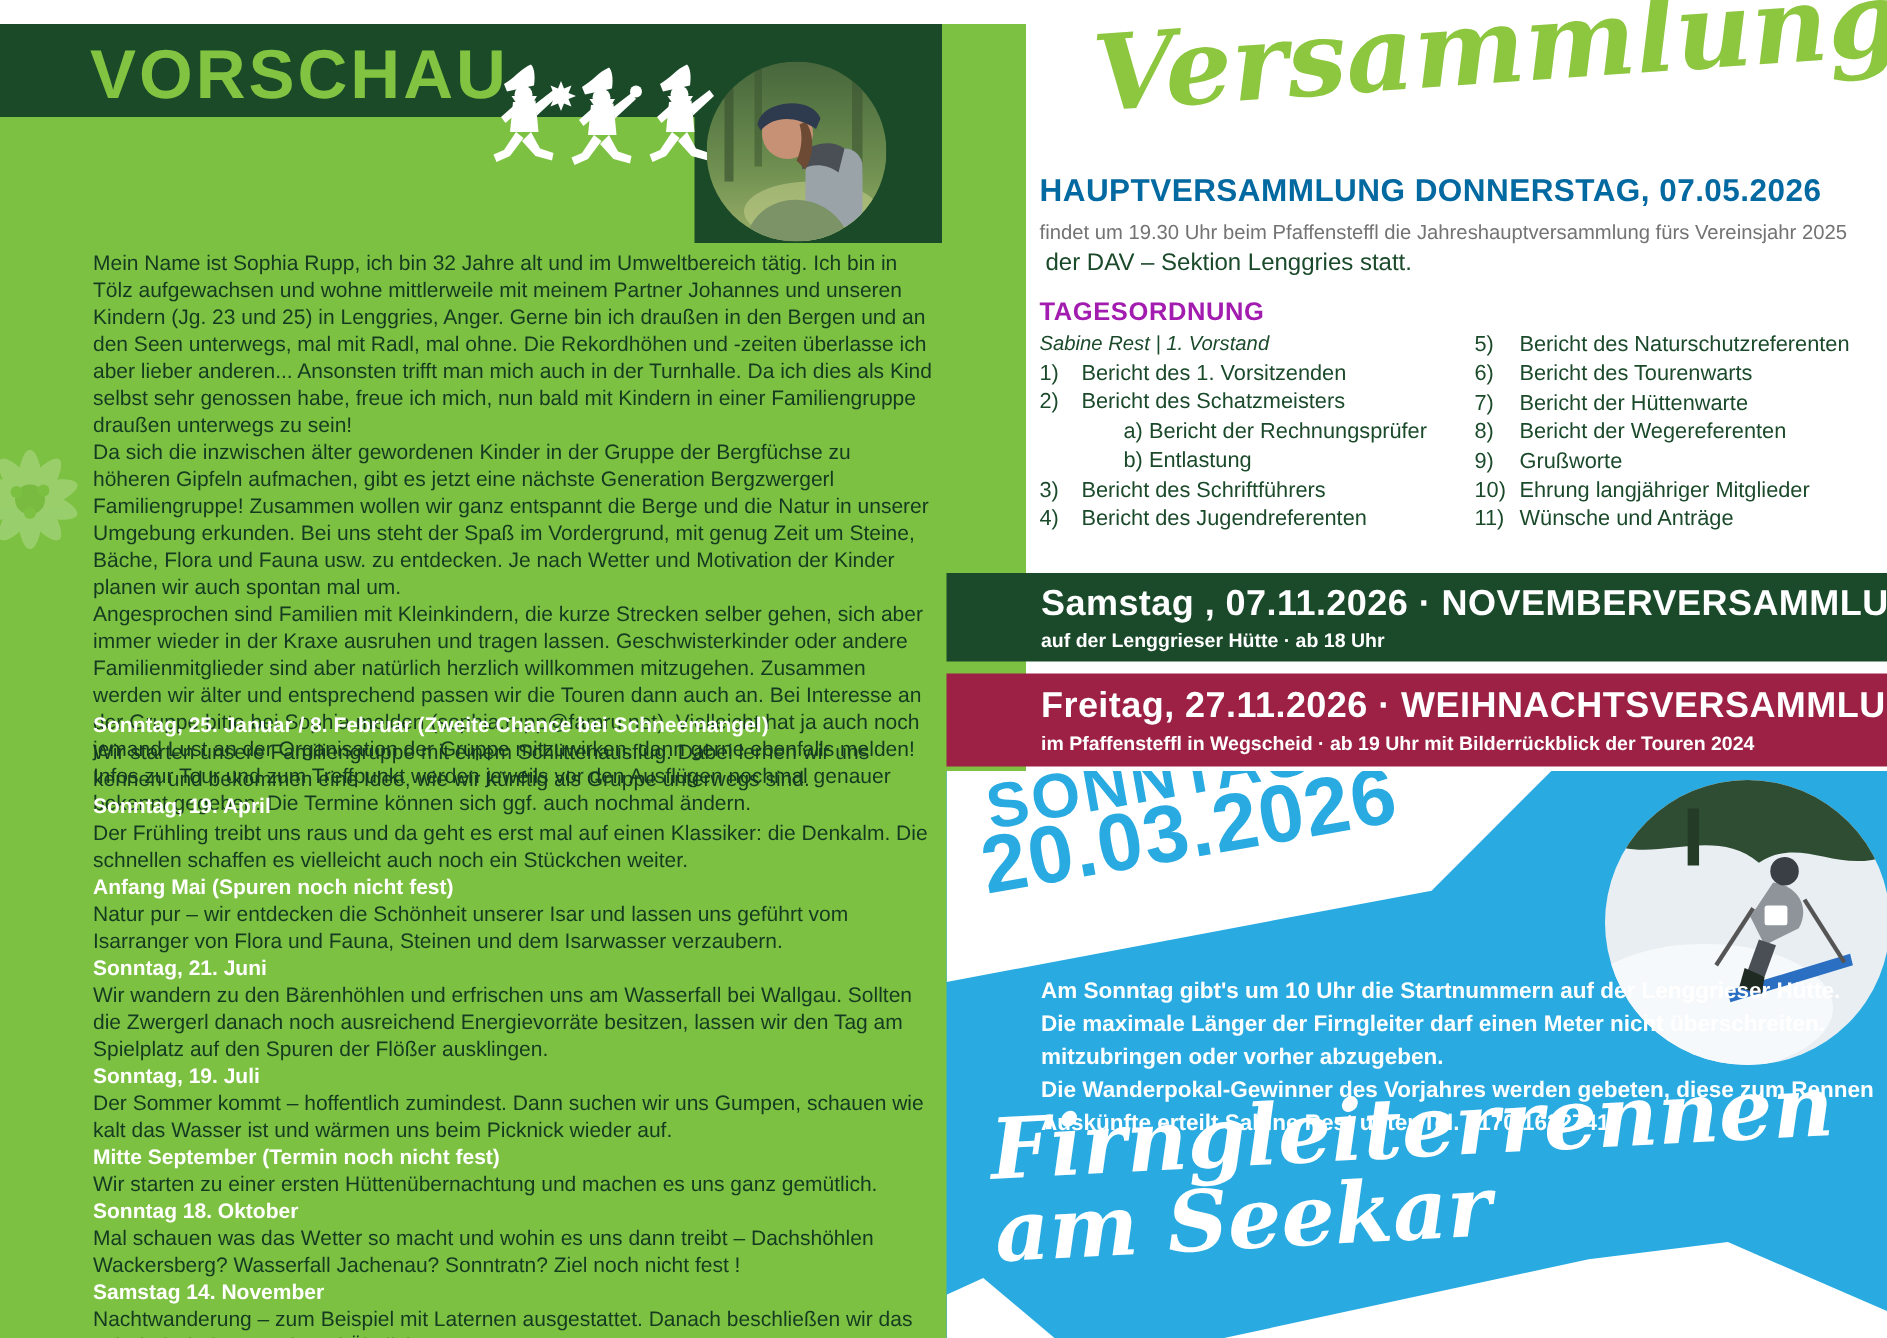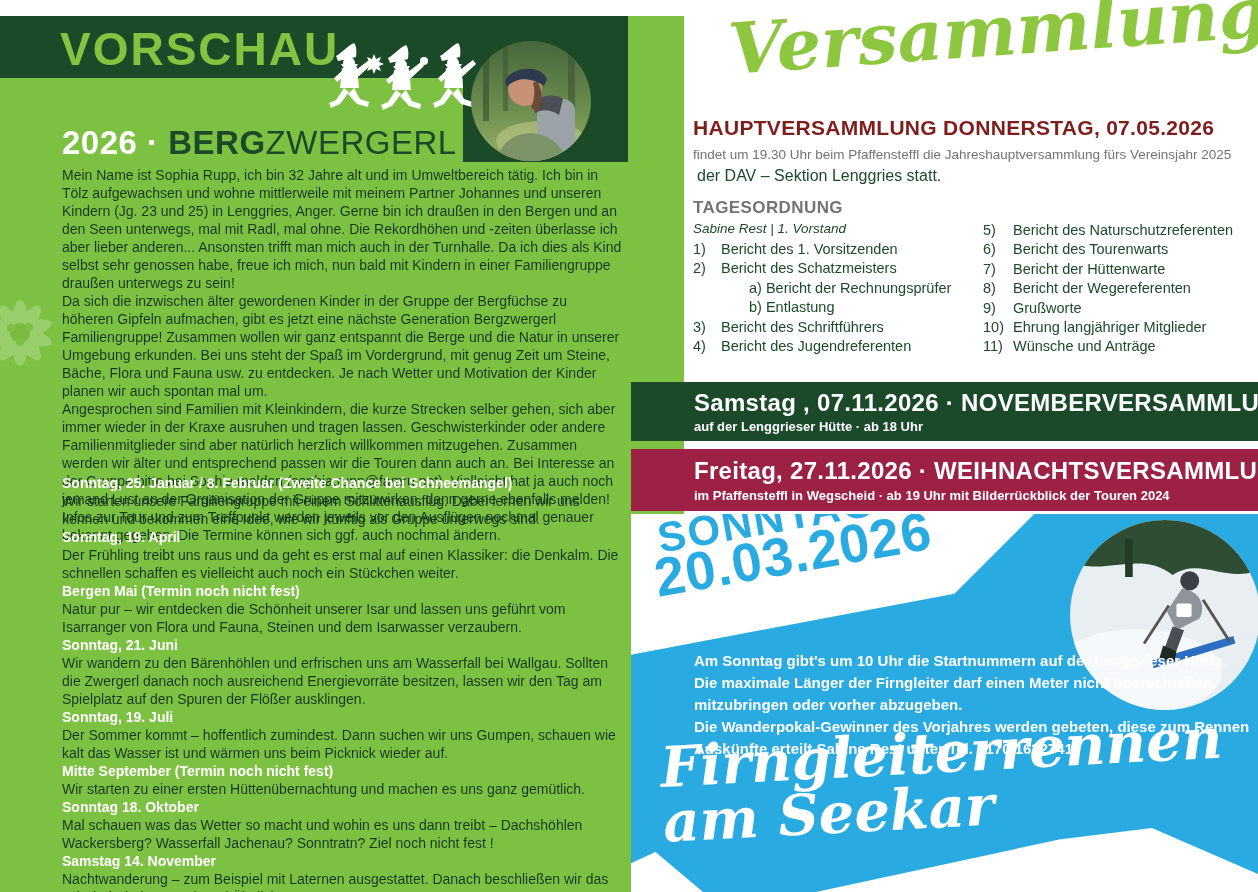--- a/index.html
+++ b/index.html
@@ -19,24 +19,24 @@
   .headline .hard{color:#1b4a28;font-weight:800;}
   .headline .soft{color:#1b4a28;font-weight:400;}
   .intro{left:62px;top:150px;width:560px;color:#143a20;font-size:14px;line-height:18px;font-weight:400;}
   .intro p{margin:0;}
   .sched{left:62px;top:458px;width:560px;font-size:14px;line-height:18px;color:#143a20;}
   .sched .d{color:#ffffff;font-weight:700;}
   .edelweiss{left:-45px;top:252px;}
   
   .script{font-family:"DejaVu Serif",serif;font-style:italic;font-weight:700;}
   .script-title{left:726px;top:8px;font-size:70px;color:#8dc63f;transform:rotate(-4deg);transform-origin:left top;white-space:nowrap;}
-  .main-heading{left:693px;top:116px;font-size:21px;font-weight:800;color:#7f1d1d;letter-spacing:.3px;white-space:nowrap;}
+  .main-heading{left:693px;top:116px;font-size:21px;font-weight:800;color:#0369a1;letter-spacing:.3px;white-space:nowrap;}
   .intro-line{left:693px;top:147px;font-size:13.5px;color:#737373;white-space:nowrap;}
   .intro-line2{left:697px;top:167px;font-size:16px;color:#1b4a2b;white-space:nowrap;}
-  .agenda-title{left:693px;top:198px;font-size:17px;font-weight:800;color:#737373;letter-spacing:.4px;}
+  .agenda-title{left:693px;top:198px;font-size:17px;font-weight:800;color:#a21caf;letter-spacing:.4px;}
   .agenda-sub{left:693px;top:221px;font-size:13.5px;font-style:italic;color:#1b4a2b;}
   .agenda{font-size:14.5px;color:#1b4a2b;line-height:19.4px;}
   .agenda-l{left:693px;top:240px;width:280px;}
   .agenda-r{left:983px;top:221px;width:280px;}
   .agenda .row{display:flex;}
   .agenda .n{width:28px;flex:0 0 28px;}
   .agenda-r .n{width:30px;flex:0 0 30px;}
   .agenda .sub{padding-left:56px;}
   
   .banner{left:631px;width:627px;color:#ffffff;}
@@ -131,41 +131,38 @@
         <ellipse cx="70" cy="100" rx="45" ry="20" fill="#c3cd8b" opacity="0.55"></ellipse>
         <rect x="66" y="58" width="38" height="52" rx="12" fill="#9aa3a8"></rect>
         <path d="M62,62 C70,54 84,52 92,58 L88,74 C80,68 70,68 64,72 Z" fill="#4a4f55"></path>
         <path d="M26,120 C32,84 84,82 96,120 Z" fill="#7b9367"></path>
         <circle cx="54" cy="48" r="17" fill="#c79176"></circle>
         <path d="M66,40 C72,48 72,62 66,72 L60,66 C64,58 64,48 62,42 Z" fill="#6c4a33"></path>
         <path d="M34,42 C36,26 70,22 76,38 L73,45 C58,35 44,37 36,46 Z" fill="#2e3a4d"></path>
       </svg>
     </div>
 
-    <div class="abs headline">
-      <span class="yr">2026</span><span class="dot"> · </span><span class="hard">BERG</span><span class="soft">ZWERGERL</span>
-    </div>
 
     <div class="abs intro">
       <p>Mein Name ist Sophia Rupp, ich bin 32 Jahre alt und im Umweltbereich tätig. Ich bin in Tölz aufgewachsen und wohne mittlerweile mit meinem Partner Johannes und unseren Kindern (Jg. 23 und 25) in Lenggries, Anger. Gerne bin ich draußen in den Bergen und an den Seen unterwegs, mal mit Radl, mal ohne. Die Rekordhöhen und -zeiten überlasse ich aber lieber anderen... Ansonsten trifft man mich auch in der Turnhalle. Da ich dies als Kind selbst sehr genossen habe, freue ich mich, nun bald mit Kindern in einer Familiengruppe draußen unterwegs zu sein!</p>
       <p>Da sich die inzwischen älter gewordenen Kinder in der Gruppe der Bergfüchse zu höheren Gipfeln aufmachen, gibt es jetzt eine nächste Generation Bergzwergerl Familiengruppe! Zusammen wollen wir ganz entspannt die Berge und die Natur in unserer Umgebung erkunden. Bei uns steht der Spaß im Vordergrund, mit genug Zeit um Steine, Bäche, Flora und Fauna usw. zu entdecken. Je nach Wetter und Motivation der Kinder planen wir auch spontan mal um.</p>
       <p>Angesprochen sind Familien mit Kleinkindern, die kurze Strecken selber gehen, sich aber immer wieder in der Kraxe ausruhen und tragen lassen. Geschwisterkinder oder andere Familienmitglieder sind aber natürlich herzlich willkommen mitzugehen. Zusammen werden wir älter und entsprechend passen wir die Touren dann auch an. Bei Interesse an der Gruppe bitte bei Sophia melden (sophia.rupp@famru.net). Vielleicht hat ja auch noch jemand Lust an der Organisation der Gruppe mitzuwirken, dann gerne ebenfalls melden! Infos zur Tour und zum Treffpunkt werden jeweils vor den Ausflügen nochmal genauer bekannt gegeben. Die Termine können sich ggf. auch nochmal ändern.</p>
     </div>
 
     <div class="abs sched">
       <div>
         <div class="d">Sonntag, 25. Januar / 8. Februar (Zweite Chance bei Schneemangel)</div>
         <div>Wir starten unsere Familiengruppe mit einem Schlittenausflug. Dabei lernen wir uns kennen und bekommen eine Idee, wie wir künftig als Gruppe unterwegs sind.</div>
       </div>
       <div>
         <div class="d">Sonntag, 19. April</div>
         <div>Der Frühling treibt uns raus und da geht es erst mal auf einen Klassiker: die Denkalm. Die schnellen schaffen es vielleicht auch noch ein Stückchen weiter.</div>
       </div>
       <div>
-        <div class="d">Bergen Mai (Termin noch nicht fest)</div>
+        <div class="d">Anfang Mai (Spuren noch nicht fest)</div>
         <div>Natur pur – wir entdecken die Schönheit unserer Isar und lassen uns geführt vom Isarranger von Flora und Fauna, Steinen und dem Isarwasser verzaubern.</div>
       </div>
       <div>
         <div class="d">Sonntag, 21. Juni</div>
         <div>Wir wandern zu den Bärenhöhlen und erfrischen uns am Wasserfall bei Wallgau. Sollten die Zwergerl danach noch ausreichend Energievorräte besitzen, lassen wir den Tag am Spielplatz auf den Spuren der Flößer ausklingen.</div>
       </div>
       <div>
         <div class="d">Sonntag, 19. Juli</div>
         <div>Der Sommer kommt – hoffentlich zumindest. Dann suchen wir uns Gumpen, schauen wie kalt das Wasser ist und wärmen uns beim Picknick wieder auf.</div>
       </div>

